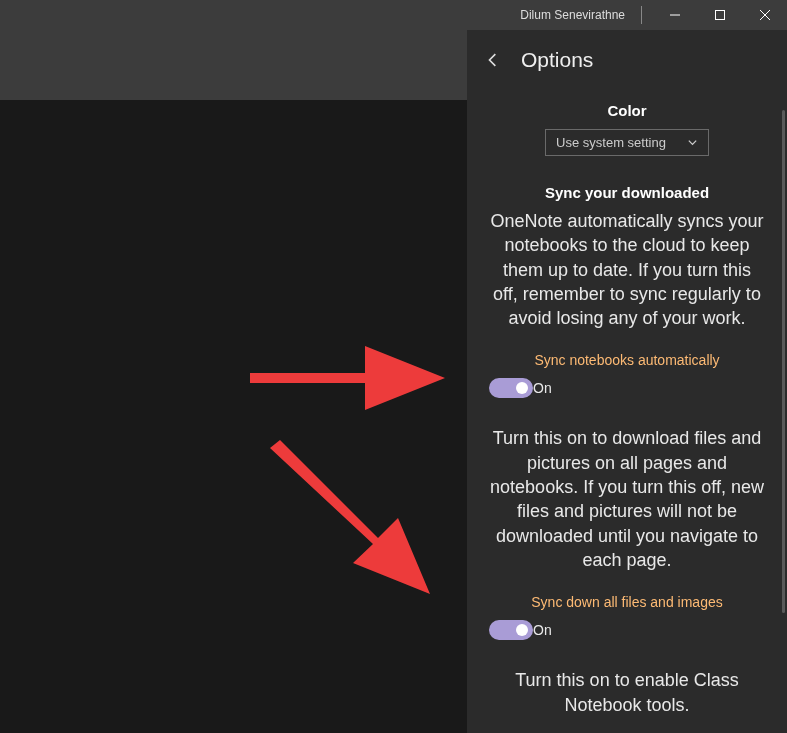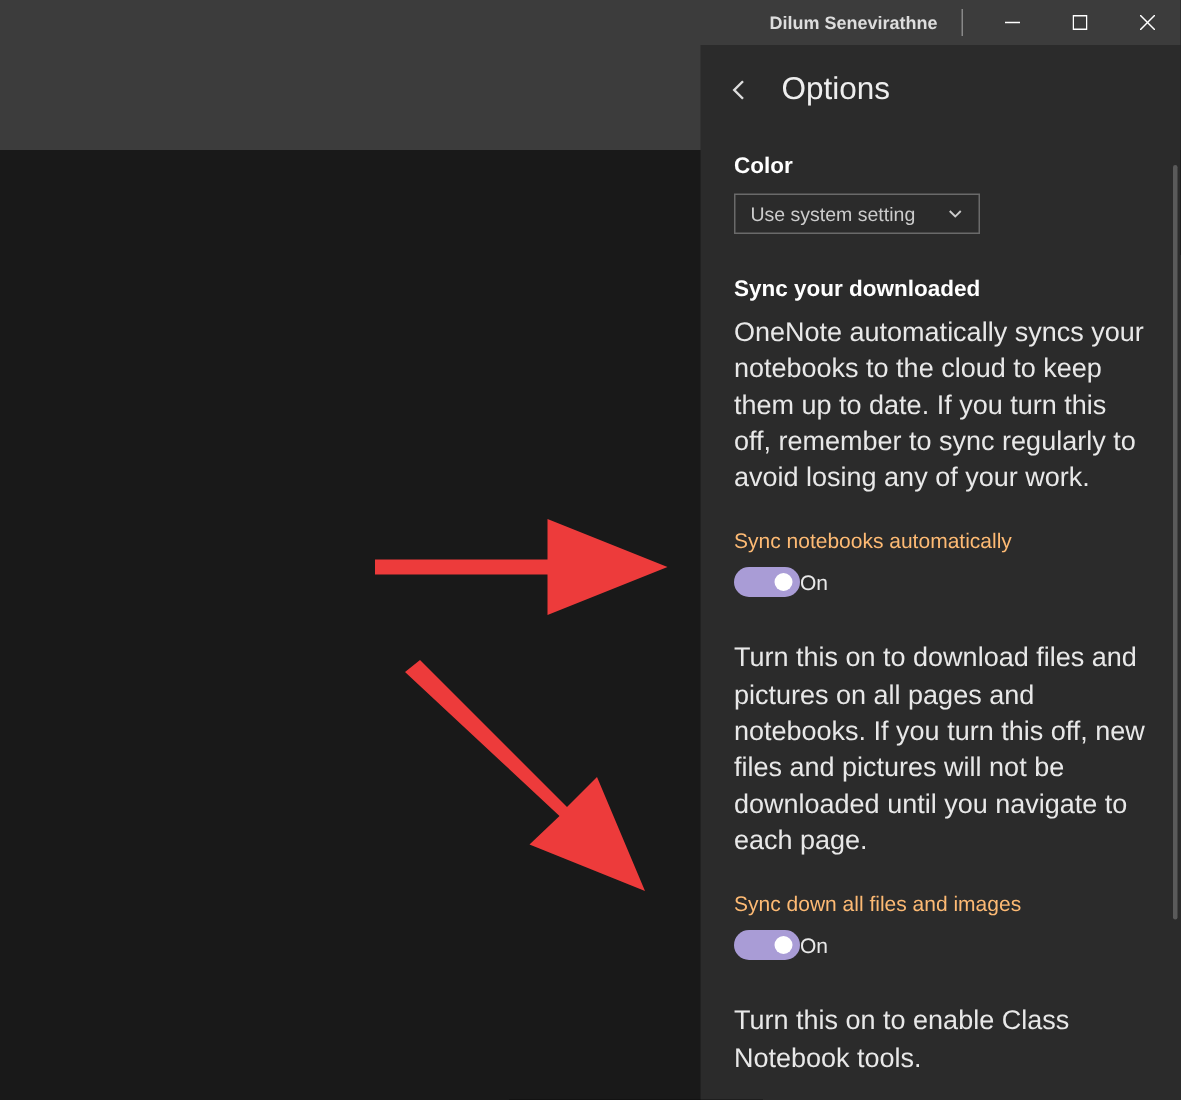--- a/index.html
+++ b/index.html
@@ -9,21 +9,21 @@
       font-family: "Segoe UI", -apple-system, sans-serif;
       color: #e8e8e8; position: relative;
     }
     .app-window {
       position: absolute; top: 0; left: 0; right: 0; height: 100px;
       background: #3c3c3c;
     }
     .titlebar {
       position: absolute; top: 0; left: 0; right: 0; height: 30px;
       background: #3c3c3c; display: flex; align-items: center;
-      justify-content: flex-end; padding-left: 12px; font-weight: bold;
+      justify-content: flex-end; padding-left: 12px;
     }
     .titlebar .username {
       font-size: 12px; color: #ddd; margin-right: 16px;
     }
     .vdiv {
       width: 1px; height: 18px; background: #888; margin-right: 10px;
     }
     .win-controls { display: flex; height: 30px; }
     .win-btn {
       width: 45px; height: 30px; display: flex;
@@ -48,21 +48,21 @@
     }
     .pane-title { font-size: 21px; font-weight: 400; color: #eee; }
     .pane-scroll {
       flex: 1; overflow-y: auto; position: relative;
       padding: 12px 22px 22px 22px;
     }
     .scrollbar-track {
       position: absolute; top: 80px; right: 2px; bottom: 120px; width: 3px;
       background: #5a5a5a; border-radius: 2px;
     }
-    .section { margin-bottom: 28px; }
+    .section { margin-bottom: 28px; text-align: center; }
     .section-title {
       font-size: 15px; font-weight: 600; color: #fff; margin-bottom: 8px;
     }
     .section-desc {
       font-size: 18px; color: #e8e8e8; line-height: 1.35; margin-bottom: 0;
     }
     .dropdown {
       display: inline-flex; align-items: center; gap: 21px;
       border: 1px solid #6a6a6a; padding: 5px 10px;
       font-size: 13px; color: #ccc; margin-top: 2px;

